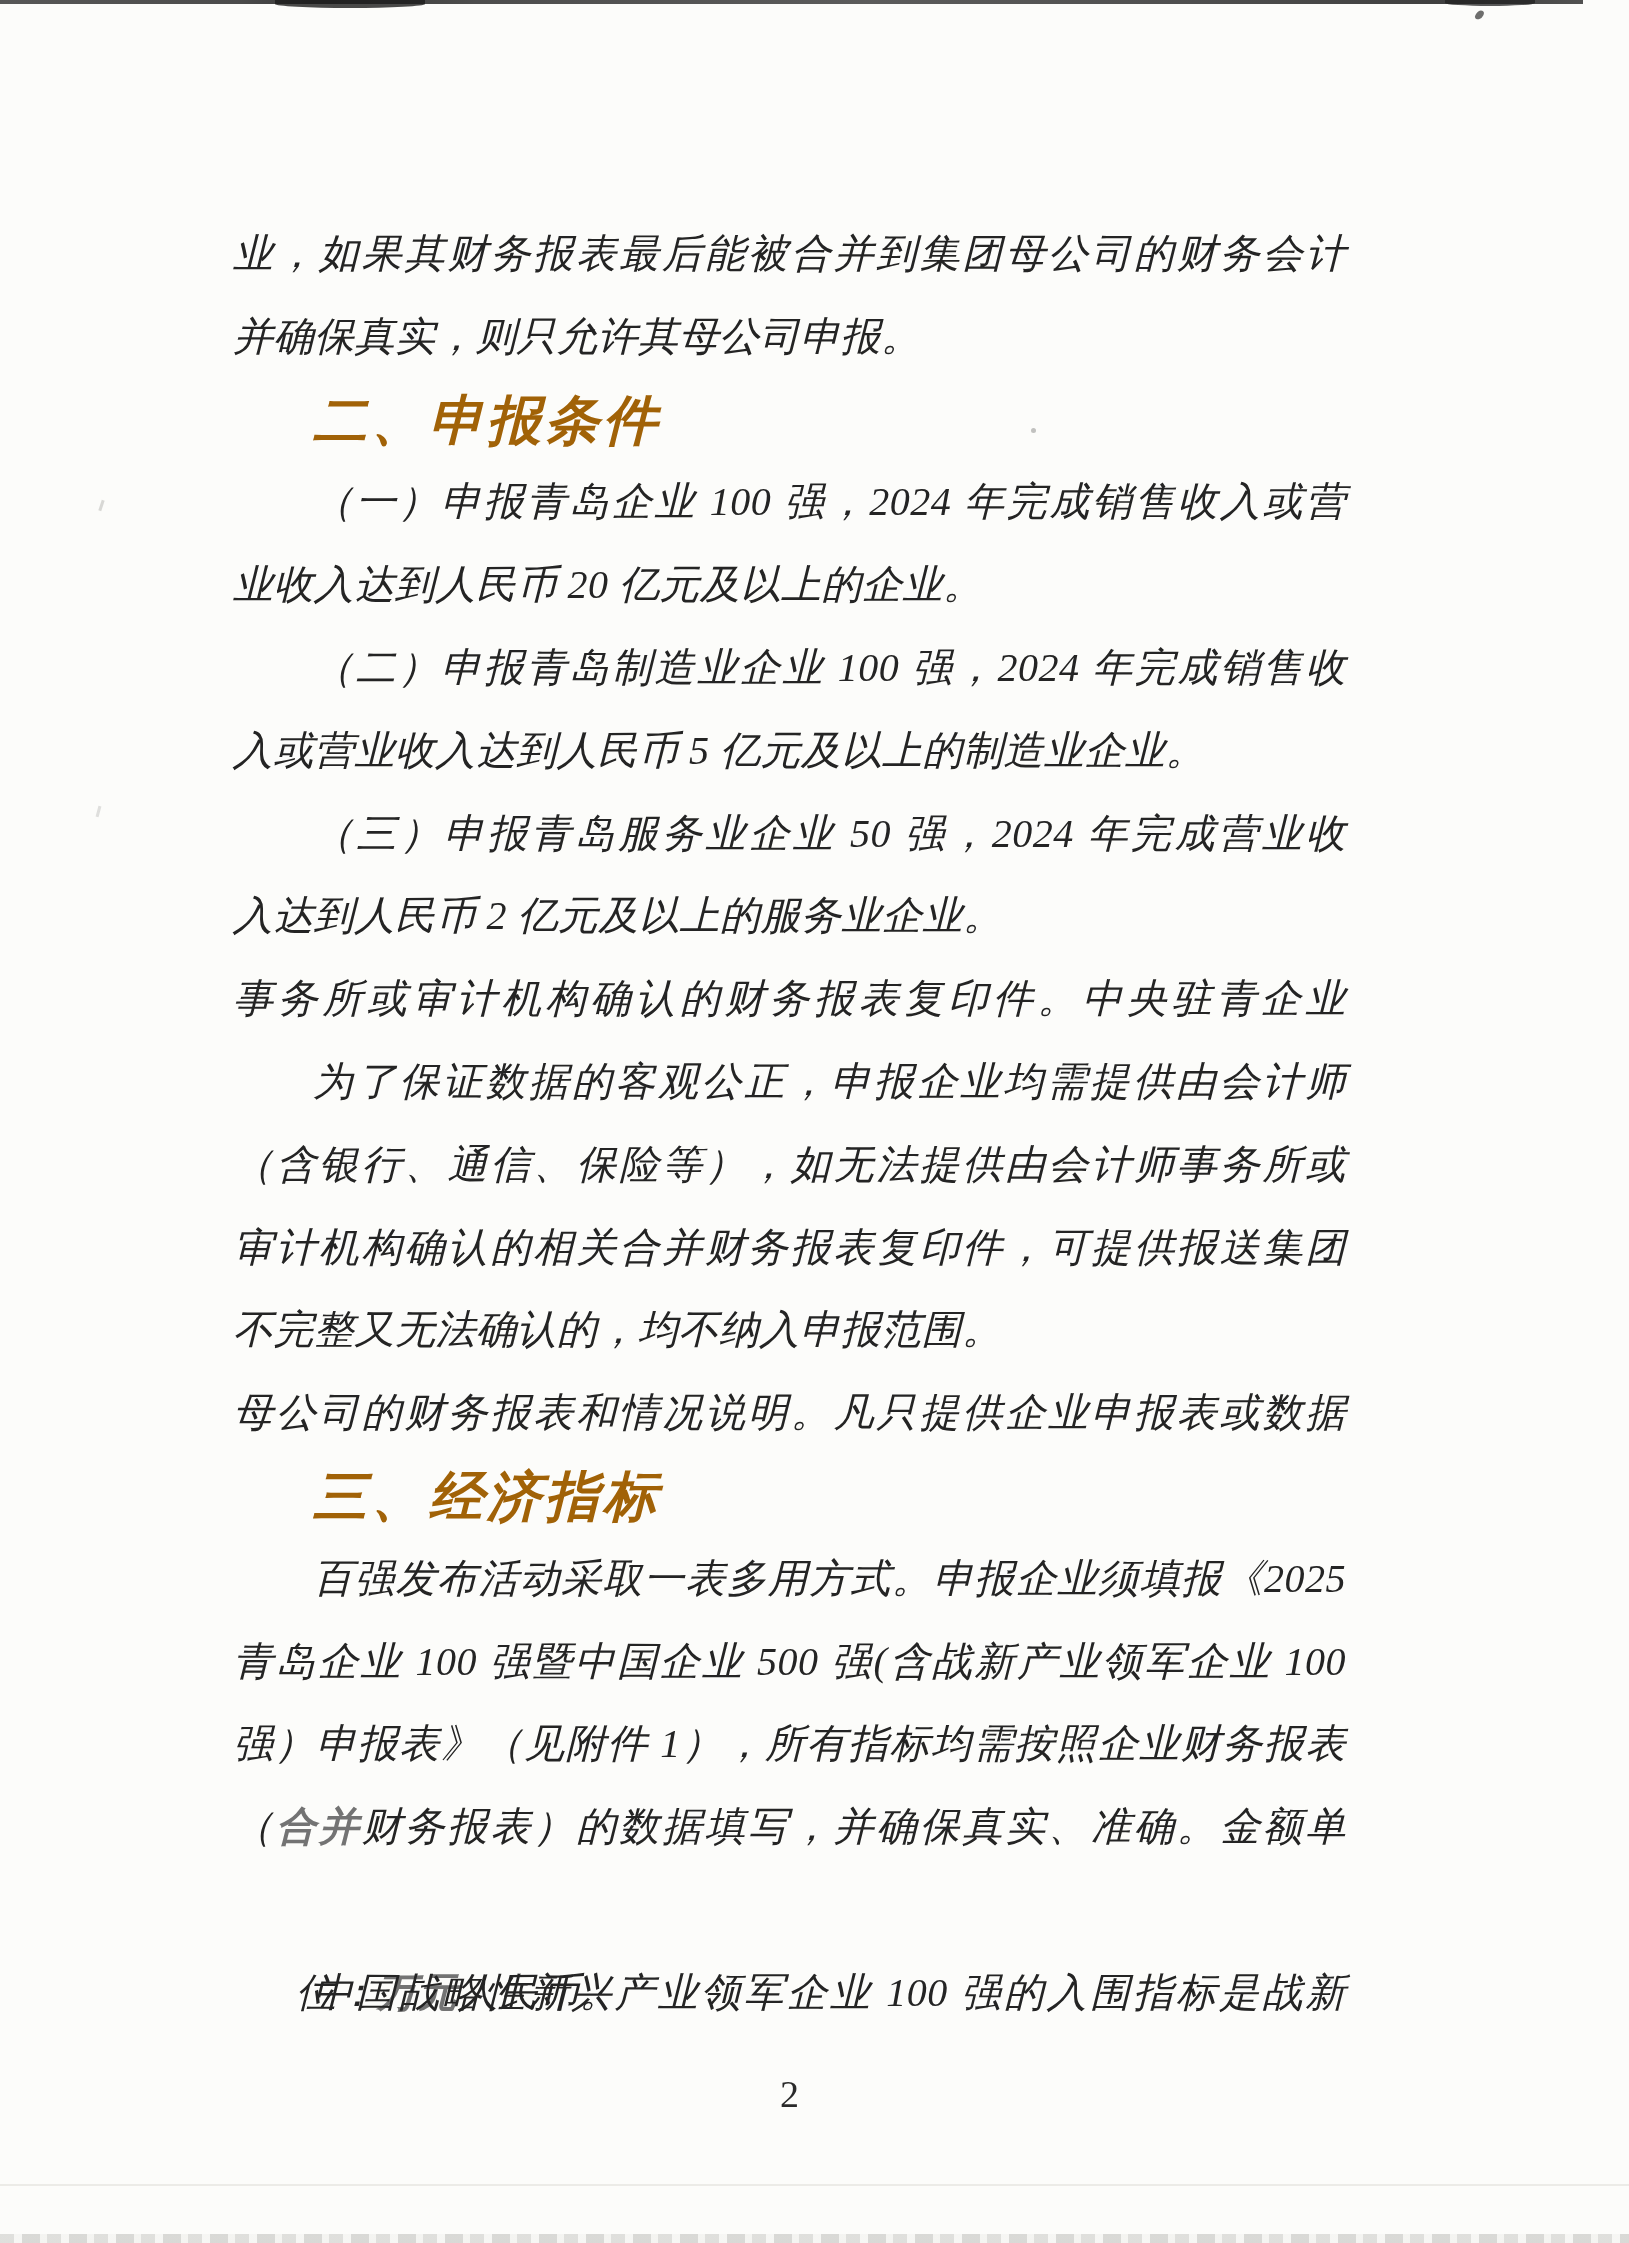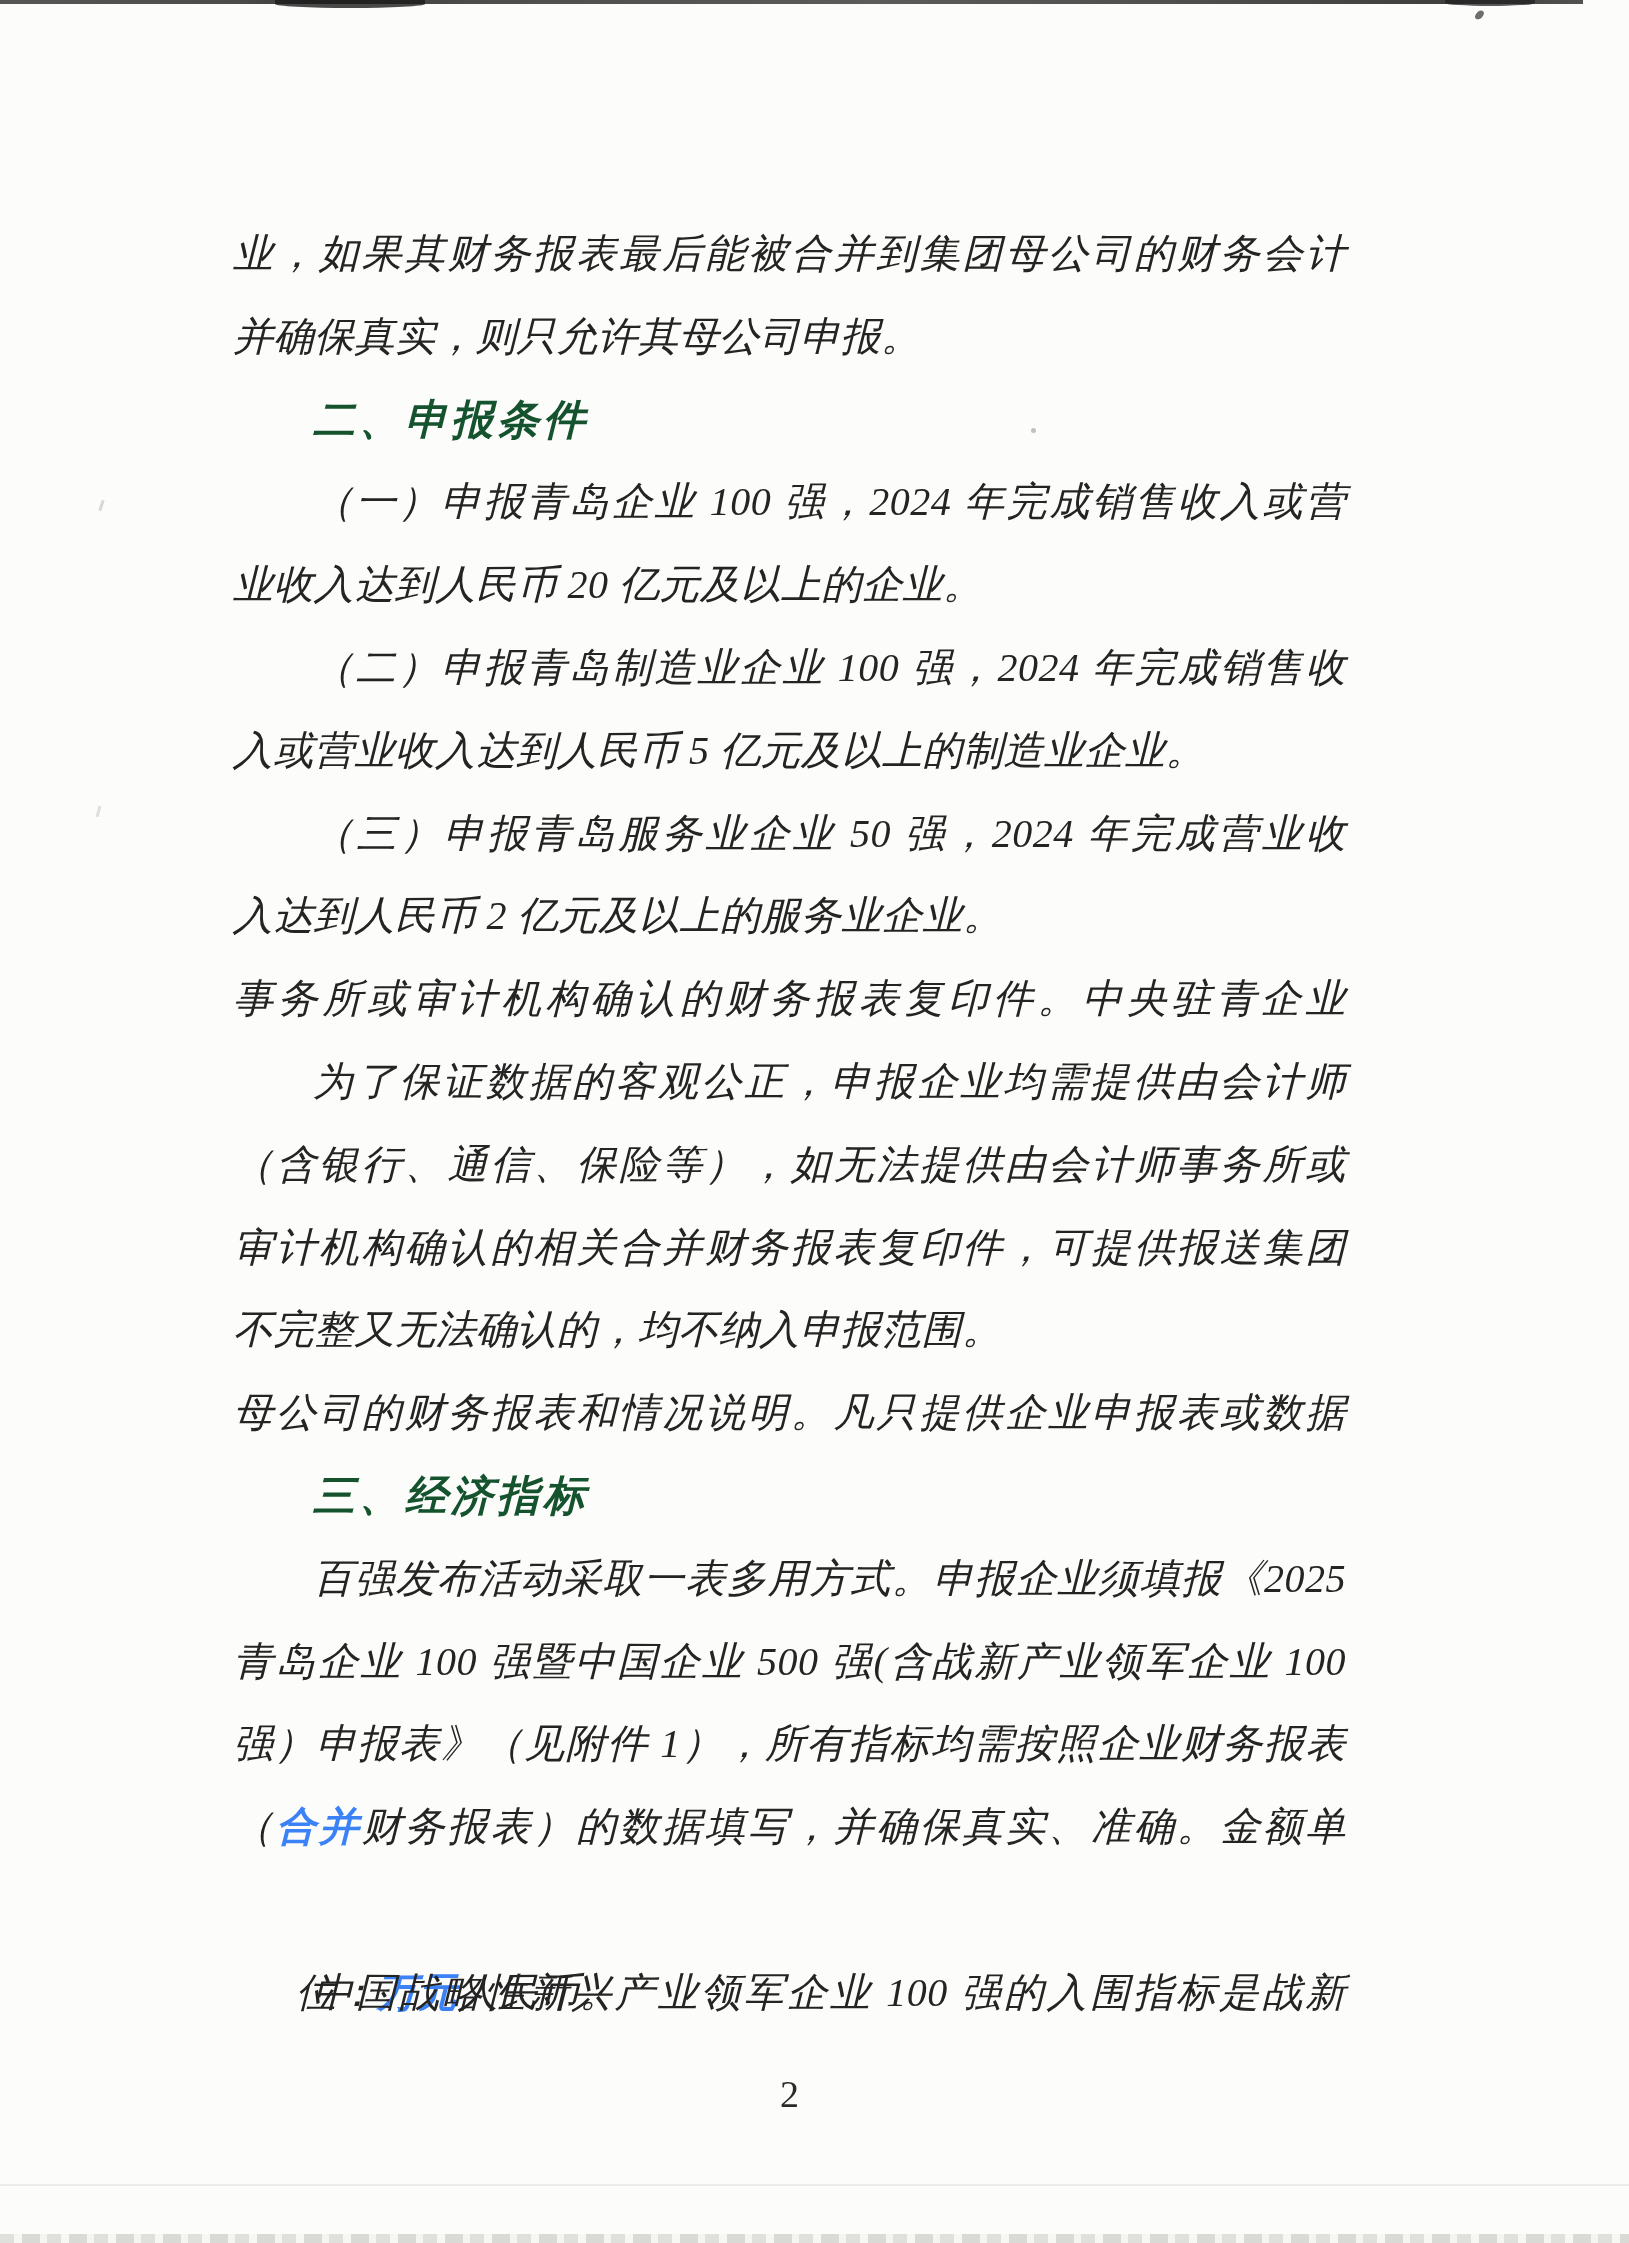--- a/index.html
+++ b/index.html
@@ -27,25 +27,25 @@
   }
   .ln.full{
     text-align:justify;
     text-align-last:justify;
     white-space:normal;
   }
   .ln.ind{ text-indent:80px; }
   .ln.hd{
     font-family:"Liberation Sans","DejaVu Sans",sans-serif;
     font-weight:700;
-    font-size:42px;
+    font-size:54px;
     letter-spacing:4px;
-    color:#14532d;
+    color:#a16207;
   }
-  .b{ font-weight:700; color:#3b82f6; }
+  .b{ font-weight:700; color:#737373; }
   
   .pageno{
     position:absolute;
     left:233px;top:2072px;width:1113px;
     text-align:center;
     font-size:38px;
     line-height:44px;
     color:#2a2a2a;
   }
   

